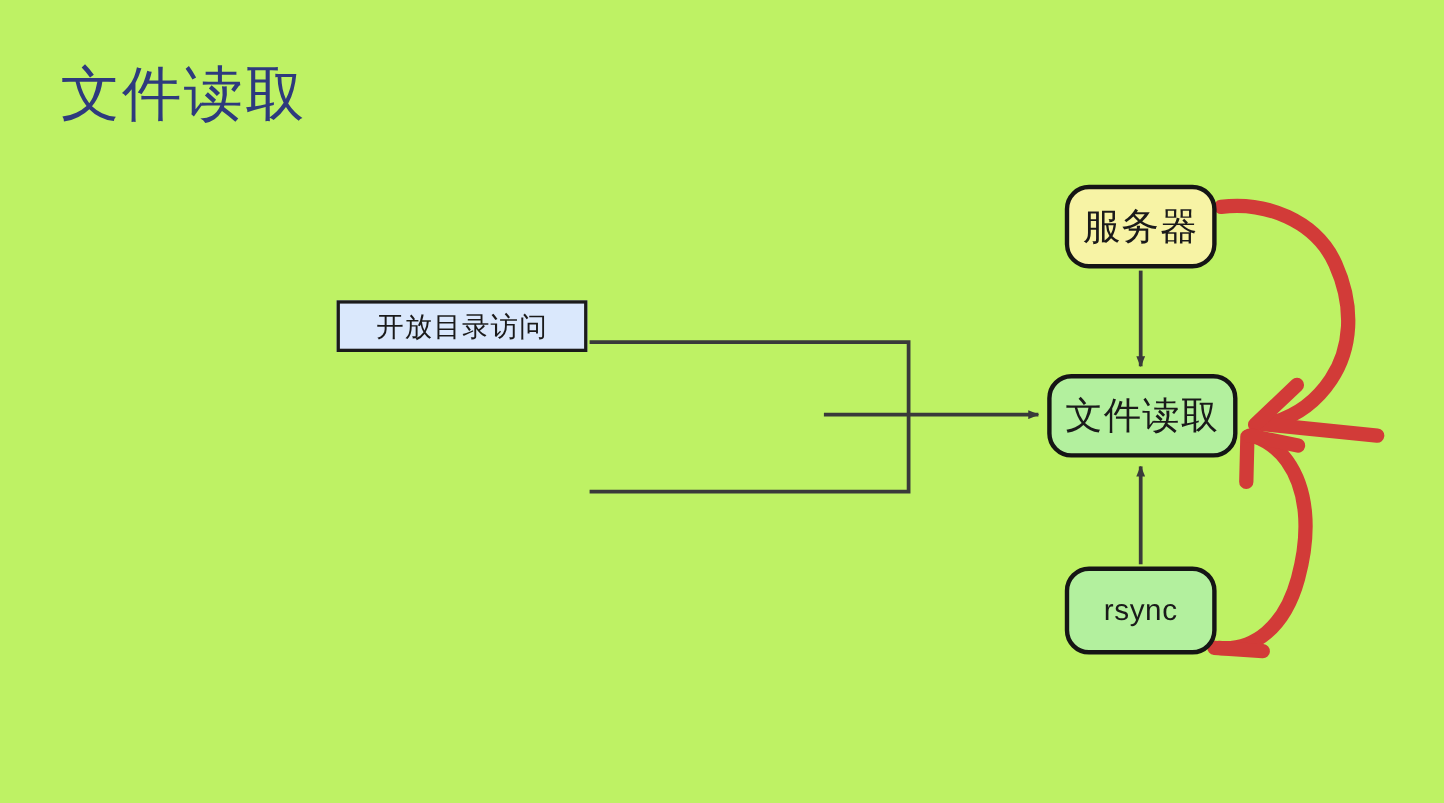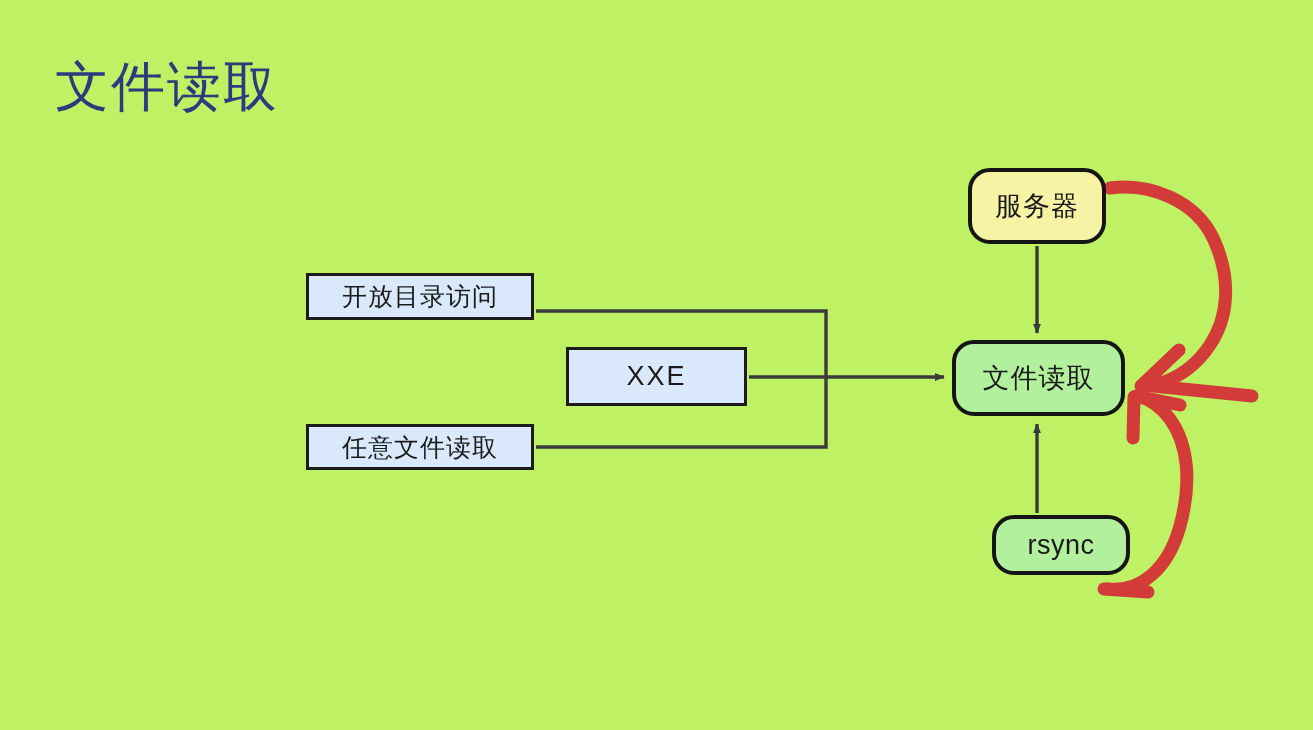--- a/index.html
+++ b/index.html
@@ -57,34 +57,34 @@
     font-size: 25px;
     letter-spacing: 1px;
   }
   .node-rect.latin {
     font-size: 27px;
     letter-spacing: 2px;
   }
   .node-round {
     border: 4px solid #151515;
     border-radius: 22px;
-    font-size: 27px;
+    font-size: 34px;
     letter-spacing: 1px;
   }
   .node-round.yellow { background: #f7f3a5; }
   .node-round.green  { background: #b3f09e; }
   .node-round.latin  { font-size: 27px; letter-spacing: 0.5px; }
 
   
   #node-open-dir   { left: 306px; top: 273px; width: 228px; height: 47px; }
   #node-xxe        { left: 566px; top: 347px; width: 181px; height: 59px; }
   #node-arb-read   { left: 306px; top: 424px; width: 228px; height: 46px; }
   #node-server     { left: 968px; top: 168px; width: 138px; height: 76px; }
   #node-file-read  { left: 952px; top: 340px; width: 173px; height: 76px; }
-  #node-rsync      { left: 992px; top: 515px; width: 138px; height: 60px; }
+  #node-rsync      { left: 968px; top: 515px; width: 138px; height: 80px; }
 </style>
 </head>
 <body>
 
 <div id="slide">
 
   <div id="slide-title">文件读取</div>
 
   <svg id="diagram" viewBox="0 0 1313 730" xmlns="http://www.w3.org/2000/svg">
 
@@ -134,27 +134,21 @@
       <path d="M1180,405 L1136,396" fill="none" stroke="#d23b38" stroke-width="13" stroke-linecap="round"></path>
 
       <path d="M1104,589 L1148,592" fill="none" stroke="#d23b38" stroke-width="13" stroke-linecap="round"></path>
     </g>
   </svg>
 
   <div class="node node-rect" id="node-open-dir">
     <span>开放目录访问</span>
   </div>
 
-  <div class="node node-rect latin" id="node-xxe">
-    <span>XXE</span>
-  </div>
 
-  <div class="node node-rect" id="node-arb-read">
-    <span>任意文件读取</span>
-  </div>
 
   <div class="node node-round yellow" id="node-server">
     <span>服务器</span>
   </div>
 
   <div class="node node-round green" id="node-file-read">
     <span>文件读取</span>
   </div>
 
   <div class="node node-round green latin" id="node-rsync">

